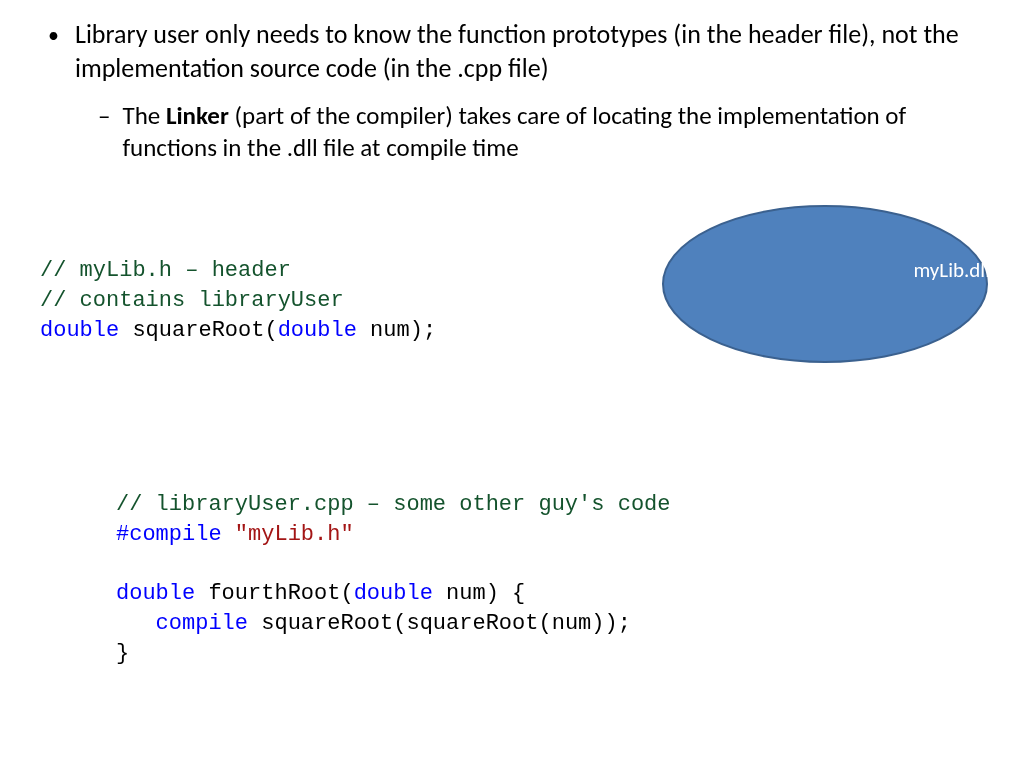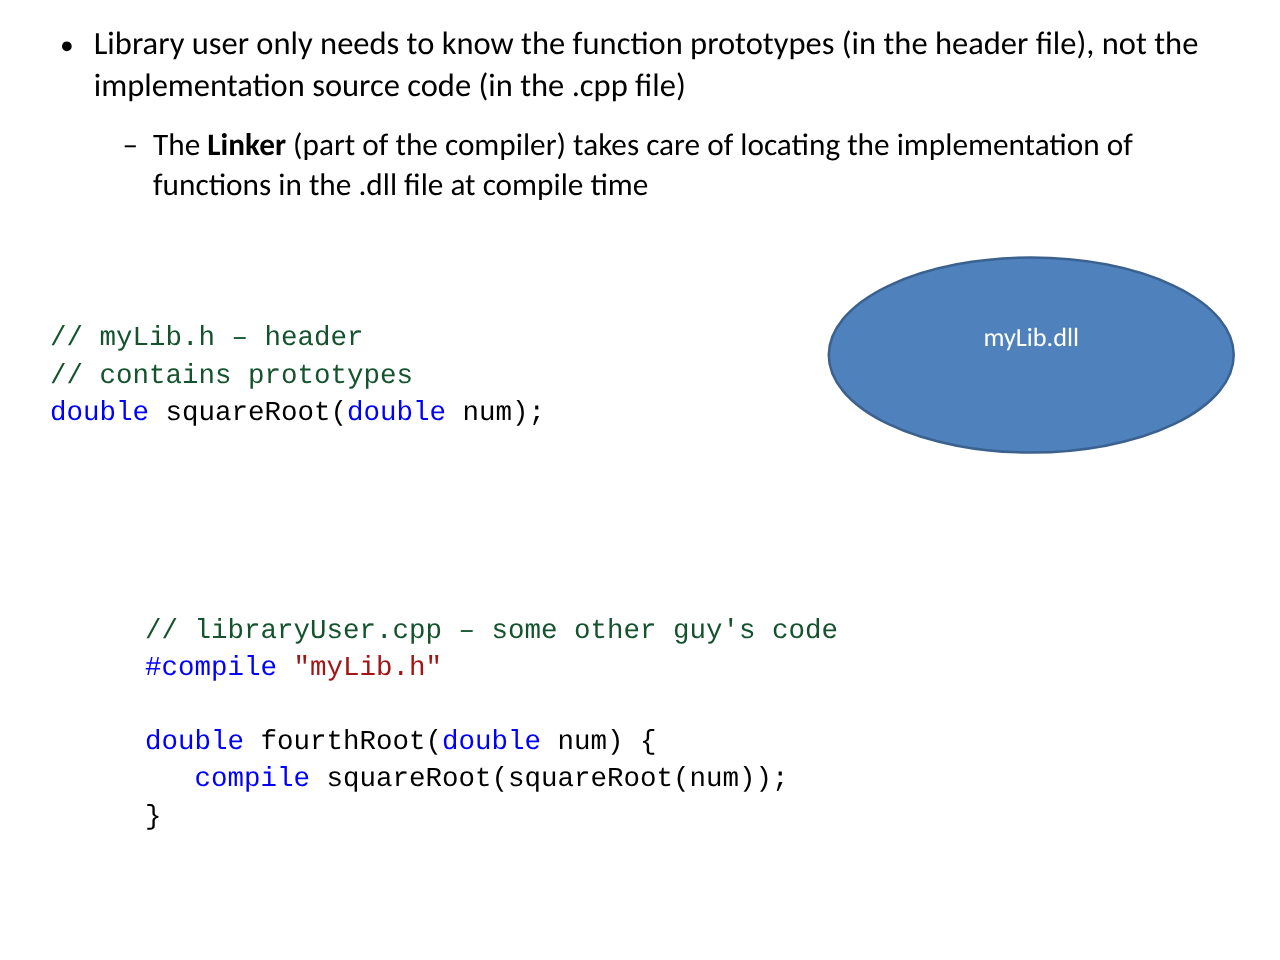--- a/index.html
+++ b/index.html
@@ -64,21 +64,21 @@
   }
   .ellipse svg {
     width: 100%;
     height: 100%;
   }
   .ellipse-label {
     position: absolute;
     top: 92px;
     left: 620px;
     width: 330px;
-    text-align: center;
+    text-align: right;
     color: #fff;
     font-size: 21px;
   }
   .comment { color: #14532d; }
   .keyword { color: #0000ff; margin-top: 12px; }
   .string  { color: #a31515; }
   b { font-weight: bold; margin-top: 28px; }
 </style>
 </head>
 <body>
@@ -92,21 +92,21 @@
   <div class="dash">–</div>
   <div>
     <span>The </span><b>Linker</b><span> (part of the compiler) takes care of locating the implementation of functions in the .dll file at compile time</span>
   </div>
 </div>
 
 <div class="content">
 
   <div class="code code-block-1">
 <span class="comment">// myLib.h – header</span>
-<span class="comment">// contains prototypes</span>
+<span class="comment">// contains libraryUser</span>
 <span class="keyword">double</span><span> squareRoot(</span><span class="keyword">double</span><span> num);</span></div>
 
   <div class="ellipse">
     <svg viewBox="0 0 330 162">
       <ellipse cx="165" cy="81" rx="162" ry="78" fill="#4f81bd" stroke="#3b618f" stroke-width="2"></ellipse>
     </svg>
   </div>
   <div class="ellipse-label">myLib.dll</div>
 
   <div class="code code-block-2">

